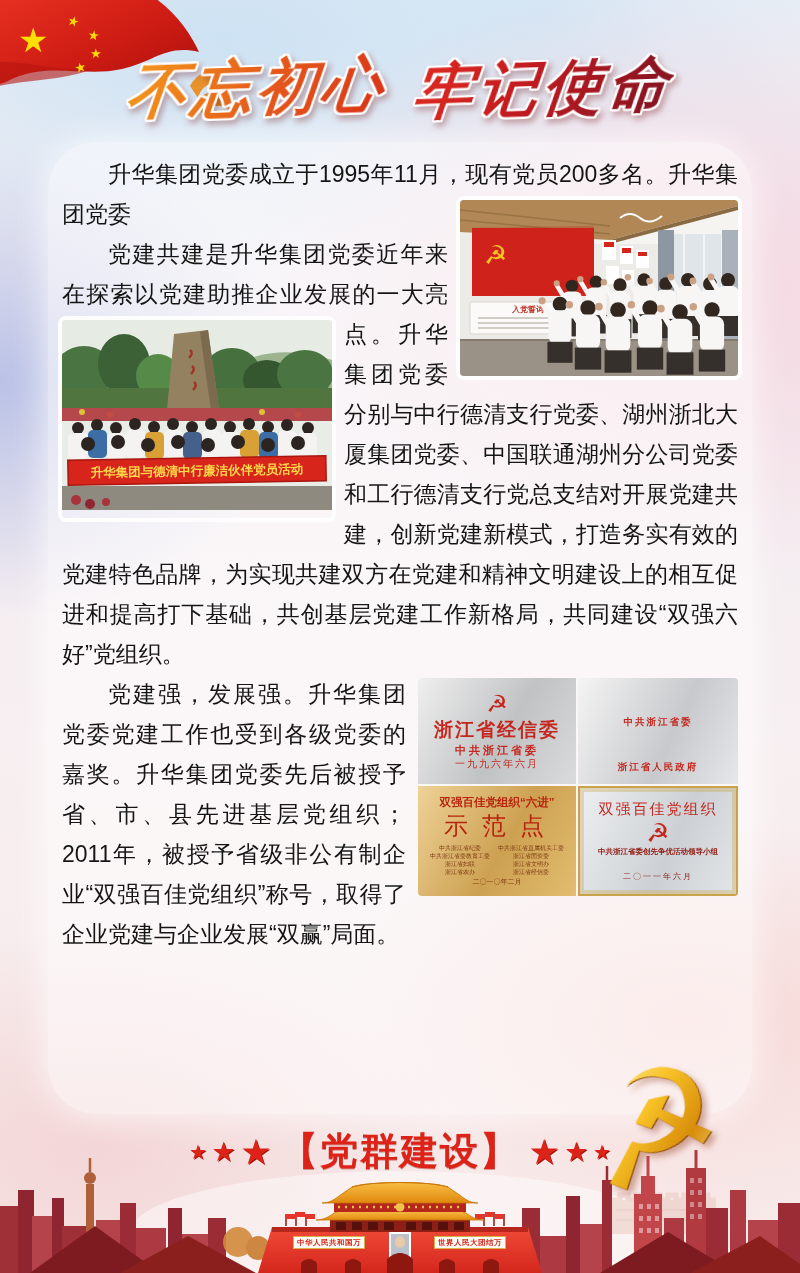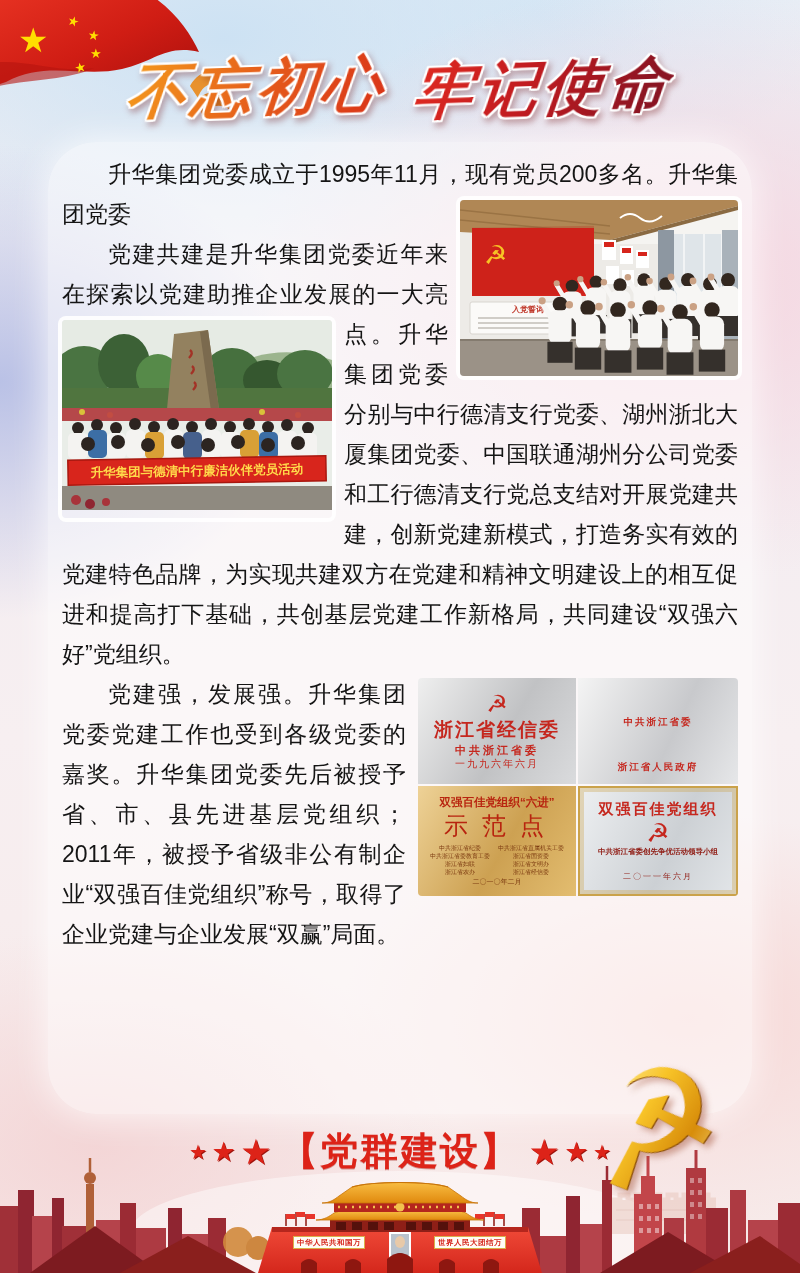--- a/index.html
+++ b/index.html
@@ -61,21 +61,21 @@
   .pl-civ .t { font-size: 24px; font-weight: bold; color: #c5271e; letter-spacing: 8px; margin-bottom: 8px; }
   .pl-civ .s { font-size: 9.5px; font-weight: bold; color: #c5271e; letter-spacing: 2px; }
   .pl-civ .d { font-size: 9px; color: #c5271e; letter-spacing: 1px; margin-top: 0; }
   .pl-int  { background: linear-gradient(120deg, #eed297, #cda152 55%, #e3bd70); }
   .pl-int .s { font-size: 11.5px; font-weight: bold; color: #b8240f; }
   .pl-int .t { font-size: 24px; font-weight: normal; color: #b8240f; letter-spacing: 14px; margin: 2px 0 3px 8px; }
   .pl-int .cols { display: flex; gap: 8px; }
   .pl-int .col { font-size: 6px; line-height: 8px; color: #7c3a10; text-align: center; }
   .pl-int .d { font-size: 7px; color: #7c3a10; margin-top: 2px; }
   .pl-dbl  { background: linear-gradient(115deg, #eef0f2, #ccd0d4 58%, #e3e6e9); box-shadow: inset 0 0 0 2px #caa24a, inset 0 0 0 6px rgba(202,162,74,.35); }
-  .pl-dbl .t { font-size: 15px; font-weight: bold; color: #c5271e; letter-spacing: 2px; }
+  .pl-dbl .t { font-size: 15px; font-weight: normal; color: #c5271e; letter-spacing: 2px; }
   .pl-dbl .emb { font-size: 26px; color: #c5271e; margin: 1px 0; }
   .pl-dbl .s { font-size: 7.5px; font-weight: bold; color: #8f1a12; }
   .pl-dbl .d { font-size: 8px; color: #8f1a12; letter-spacing: 2px; margin-top: 16px; }
   
   .gold-emblem {
     position: absolute; left: 588px; top: 1052px; z-index: 5;
     font-size: 150px; line-height: 1; font-weight: bold;
     transform: rotate(-16deg) skewX(-6deg);
     background-image: linear-gradient(135deg, #fff3b4 5%, #f8c428 40%, #d88d0a 68%, #f6e089 95%);
     -webkit-background-clip: text; background-clip: text; color: transparent;

